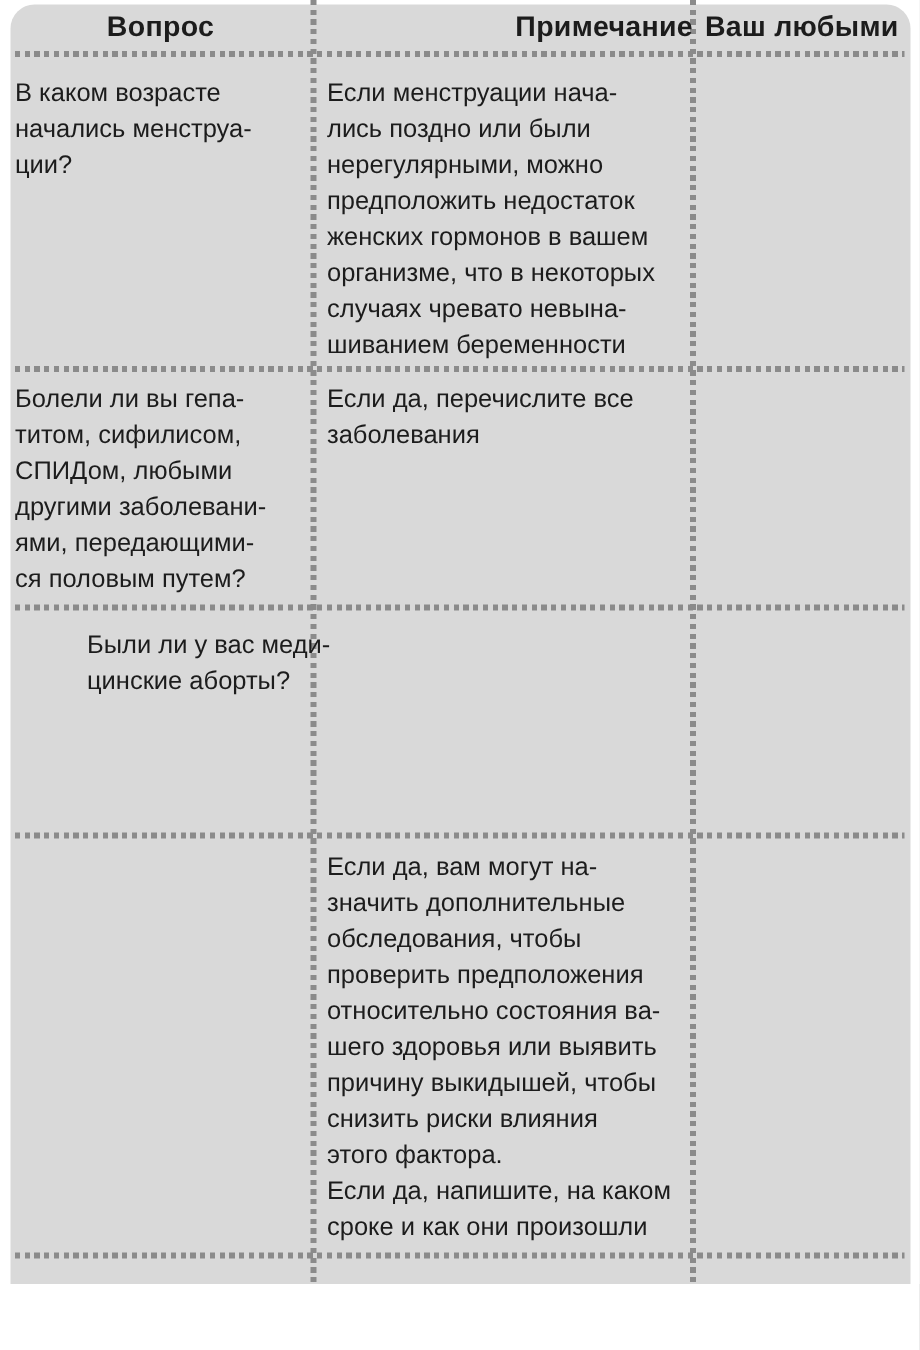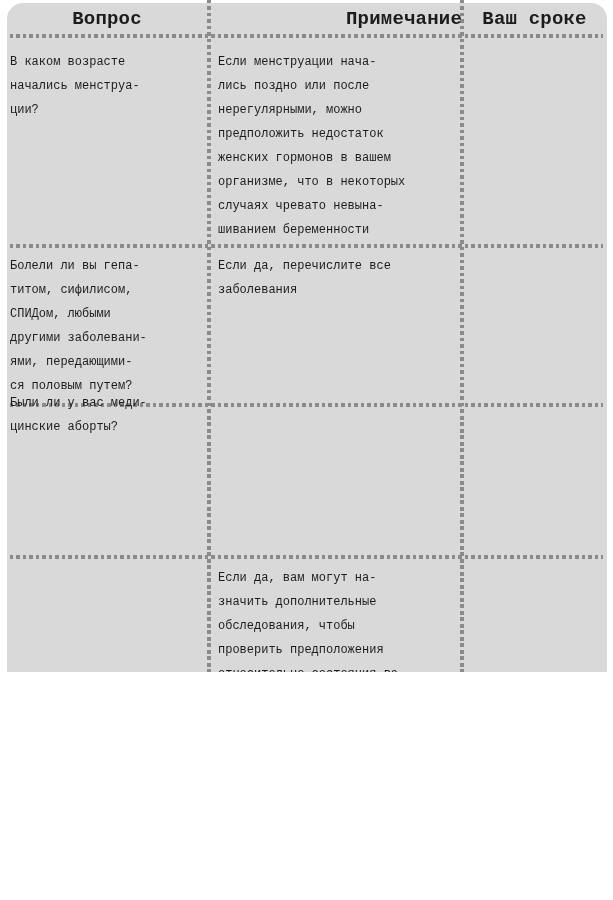--- a/index.html
+++ b/index.html
@@ -1,23 +1,23 @@
 <!DOCTYPE html>
 <html lang="ru" style="--page_bg: #ffffff; --table_bg: #d9d9d9; --dot_color: #8b8b8b; --text_color: #1c1c1c;"><head>
 <meta charset="utf-8">
 <style>
   html, body { margin: 0; padding: 0; }
   body { background: #fff; }
   .page {
     position: relative;
     width: 613px;
-    height: 672px;
+    height: 856px;
     background: var(--page_bg, #ffffff);
     overflow: hidden;
-    font-family: Liberation Mono, monospace;
+    font-family: Liberation Sans, sans-serif;
     color: var(--text_color, #1c1c1c);
   }
   .table-bg {
     position: absolute;
     left: 7px; top: 3px;
     width: 600px; height: 890px;
     background: var(--table_bg, #d9d9d9);
     border-radius: 16px;
   }
   .vline {
@@ -53,57 +53,57 @@
     font-size: 19px;
     font-weight: bold;
     text-align: center;
     letter-spacing: 0.2px;
   }
   .hdr.q { left: 7px;   width: 200px; }
   .hdr.n { left: 209px; width: 253px; text-align: right; }
   .hdr.a { left: 462px; width: 145px; }
   .cell {
     position: absolute;
-    font-size: 12px;
+    font-size: 17px;
     line-height: 24px;
     white-space: pre-line;
   }
   .cell.q { left: 10px;  width: 196px; }
   .cell.n { left: 218px; width: 240px; }
   .cell.a { left: 470px; width: 130px; }
   .r1 { top: 50px;  }
   .r2 { top: 254px; }
-  .r3 { top: 391px; }
+  .r3 { top: 418px; margin-left: 48px; }
   .r4 { top: 566px; }
   .r5 { top: 886px; }
 </style>
 </head>
 <body>
 
 <div class="page">
 
   <div class="table-bg"></div>
 
   <div class="vline v1"></div>
   <div class="vline v2"></div>
   <div class="hline h0"></div>
   <div class="hline h1"></div>
   <div class="hline h2"></div>
   <div class="hline h3"></div>
   <div class="hline h4"></div>
 
   <div class="hdr q">Вопрос</div>
   <div class="hdr n">Примечание</div>
-  <div class="hdr a">Ваш сроке</div>
+  <div class="hdr a">Ваш любыми</div>
 
   <div class="cell q r1">В каком возрасте
 начались менструа-
 ции?</div>
   <div class="cell n r1">Если менструации нача-
-лись поздно или после
+лись поздно или были
 нерегулярными, можно
 предположить недостаток
 женских гормонов в вашем
 организме, что в некоторых
 случаях чревато невына-
 шиванием беременности</div>
   <div class="cell a r1"></div>
 
   <div class="cell n r2">Если да, перечислите все
 заболевания</div>

